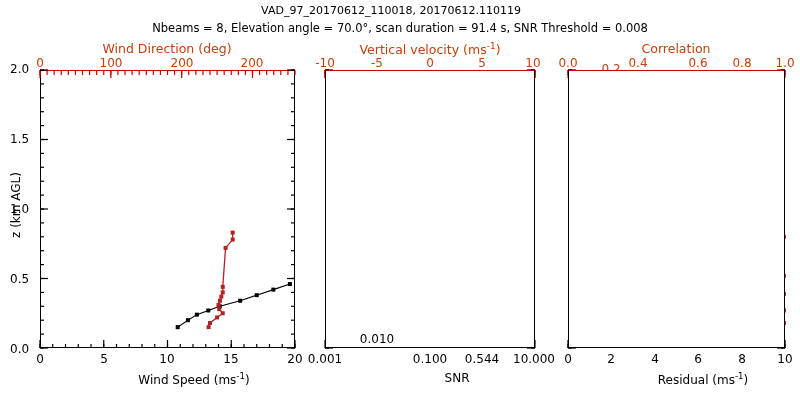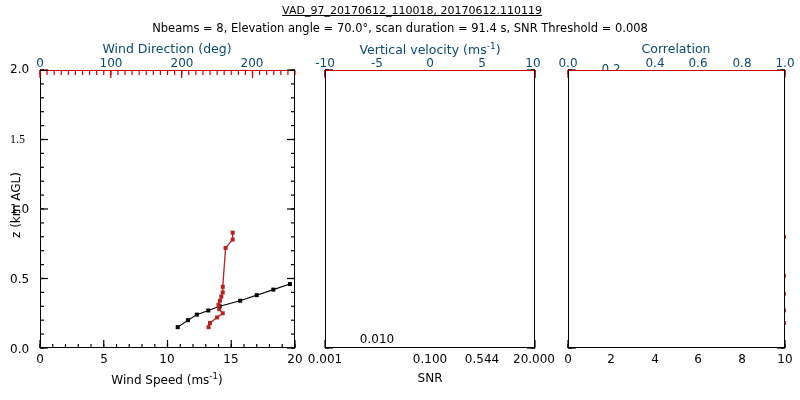--- a/index.html
+++ b/index.html
@@ -1,23 +1,23 @@
 <!DOCTYPE html>
 <html><head>
 <meta charset="utf-8">
 <style>
   html,body{margin:0;padding:0;background:#ffffff;}
   body{width:800px;height:400px;font-family:"DejaVu Sans","Liberation Sans",sans-serif;overflow:hidden;}
   #root{position:relative;width:800px;height:400px;background:#fff;}
   .txt{position:absolute;white-space:pre;color:#000;}
-  .red{color:#0c4a6e;}
+  .red{color:#c2410c;}
   .ctr{transform:translateX(-50%);}
   .t-title{font-size:11px;}
   .t-sub{font-size:11.5px;}
-  .t-axlab{font-size:12px;}
+  .t-axlab{font-size:12px;margin-left:27px;}
   .t-tick{font-size:12px;}
   .t-topttl{font-size:12.5px;}
   .t-foot{font-size:10px;}
   .panel{position:absolute;background:#fff;box-sizing:border-box;}
   .frame-red-top{border:1.4px solid #000;border-top:1.4px solid #cc0000;}
   .ylabel{position:absolute;font-size:12px;color:#000;transform-origin:center center;white-space:nowrap;}
   svg{position:absolute;left:0;top:0;overflow:visible;}
   .tickmark{stroke:#000;stroke-width:1.2;}
   .tickmark-red{stroke:#cc0000;stroke-width:1.2;}
   .series-black{fill:none;stroke:#000;stroke-width:1.1;}
@@ -25,27 +25,27 @@
   .pt-black{fill:#000;}
   .pt-red{fill:#b22222;}
   .dotline{stroke:#cc0000;stroke-width:1.2;stroke-dasharray:1.5 2.6;}
   sup{font-size:0.72em;vertical-align:super;}
 </style>
 </head>
 <body>
 
 <div id="root">
 
-  <div class="txt t-title ctr" style="left:412px;top:4px;text-decoration:underline;">VAD_97_20170612_110018, 20170612.110119</div>
+  <div class="txt t-title ctr" style="left:391px;top:4px;">VAD_97_20170612_110018, 20170612.110119</div>
   <div class="txt t-sub ctr" style="left:400px;top:21px;">Nbeams = 8, Elevation angle = 70.0°, scan duration = 91.4 s, SNR Threshold = 0.008</div>
 
   <div class="ylabel" style="left:-24px;top:198px;width:80px;text-align:center;transform:rotate(-90deg);">z (km AGL)</div>
 
   <div class="txt t-tick" style="left:10px;top:62px;">2.0</div>
-  <div class="txt t-tick" style="left:10px;top:132px;font-family:Liberation Serif, serif;">1.5</div>
+  <div class="txt t-tick" style="left:10px;top:132px;">1.5</div>
   <div class="txt t-tick" style="left:10px;top:202px;">1.0</div>
   <div class="txt t-tick" style="left:10px;top:272px;">0.5</div>
   <div class="txt t-tick" style="left:10px;top:342px;">0.0</div>
 
   <div class="txt t-topttl red ctr" style="left:167px;top:41px;">Wind Direction (deg)</div>
   <div class="txt t-tick red ctr" style="left:40px;top:56px;">0</div>
   <div class="txt t-tick red ctr" style="left:111px;top:56px;">100</div>
   <div class="txt t-tick red ctr" style="left:182px;top:56px;">200</div>
   <div class="txt t-tick red ctr" style="left:252px;top:56px;">200</div>
 
@@ -564,34 +564,35 @@
   <div class="txt t-tick red ctr" style="left:430px;top:56px;">0</div>
   <div class="txt t-tick red ctr" style="left:482px;top:56px;">5</div>
   <div class="txt t-tick red ctr" style="left:533px;top:56px;">10</div>
 
   <div class="panel frame-red-top" id="p2" style="left:325px;top:70px;width:210px;height:278px;"></div>
 
   <div class="txt t-tick ctr" style="left:325px;top:352px;">0.001</div>
   <div class="txt t-tick ctr" style="left:377px;top:332px;">0.010</div>
   <div class="txt t-tick ctr" style="left:430px;top:352px;">0.100</div>
   <div class="txt t-tick ctr" style="left:482px;top:352px;">0.544</div>
-  <div class="txt t-tick ctr" style="left:534px;top:352px;">20.000</div>
+  <div class="txt t-tick ctr" style="left:534px;top:352px;">10.000</div>
   <div class="txt t-axlab ctr" style="left:430px;top:371px;">SNR</div>
 
   <div class="txt t-topttl red ctr" style="left:676px;top:41px;">Correlation</div>
   <div class="txt t-tick red ctr" style="left:568px;top:56px;">0.0</div>
   <div class="txt t-tick red ctr" style="left:611px;top:56px;margin-top:6px;">0.2</div>
-  <div class="txt t-tick red ctr" style="left:655px;top:56px;">0.4</div>
+  <div class="txt t-tick red ctr" style="left:638px;top:56px;">0.4</div>
   <div class="txt t-tick red ctr" style="left:698px;top:56px;">0.6</div>
   <div class="txt t-tick red ctr" style="left:742px;top:56px;">0.8</div>
   <div class="txt t-tick red ctr" style="left:785px;top:56px;">1.0</div>
 
   <div class="panel frame-red-top" id="p3" style="left:568px;top:70px;width:217px;height:278px;"></div>
 
   <div class="txt t-tick ctr" style="left:568px;top:352px;">0</div>
   <div class="txt t-tick ctr" style="left:611px;top:352px;">2</div>
   <div class="txt t-tick ctr" style="left:655px;top:352px;">4</div>
   <div class="txt t-tick ctr" style="left:698px;top:352px;">6</div>
   <div class="txt t-tick ctr" style="left:742px;top:352px;">8</div>
   <div class="txt t-tick ctr" style="left:785px;top:352px;">10</div>
+  <div class="txt t-axlab ctr" style="left:676px;top:371px;"><span>Residual (ms</span><sup>-1</sup><span>)</span></div>
 
 
 </div>
 
 </body></html>

